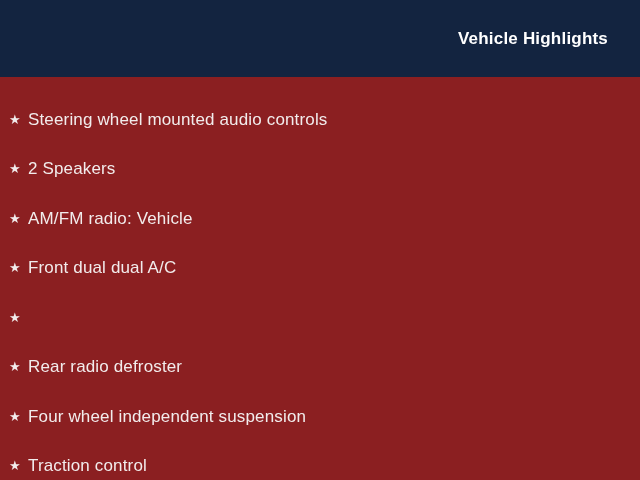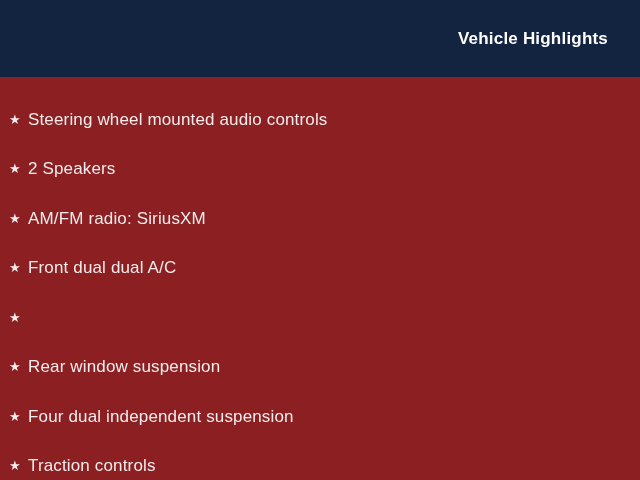--- a/index.html
+++ b/index.html
@@ -109,43 +109,43 @@
         <span class="feature-label">Steering wheel mounted audio controls</span>
       </li>
 
       <li class="feature-item">
         <span class="bullet-star">★</span>
         <span class="feature-label">2 Speakers</span>
       </li>
 
       <li class="feature-item">
         <span class="bullet-star">★</span>
-        <span class="feature-label">AM/FM radio: SiriusXM</span>
+        <span class="feature-label">AM/FM radio: Vehicle</span>
       </li>
 
       <li class="feature-item">
         <span class="bullet-star">★</span>
         <span class="feature-label">Front dual dual A/C</span>
       </li>
 
       <li class="feature-item">
         <span class="bullet-star">★</span>
       </li>
 
       <li class="feature-item">
         <span class="bullet-star">★</span>
-        <span class="feature-label">Rear window suspension</span>
+        <span class="feature-label">Rear radio defroster</span>
       </li>
 
       <li class="feature-item">
         <span class="bullet-star">★</span>
-        <span class="feature-label">Four dual independent suspension</span>
+        <span class="feature-label">Four wheel independent suspension</span>
       </li>
 
       <li class="feature-item">
         <span class="bullet-star">★</span>
-        <span class="feature-label">Traction controls</span>
+        <span class="feature-label">Traction control</span>
       </li>
 
     </ul>
   </div>
 
 </div>
 
 </body></html>

